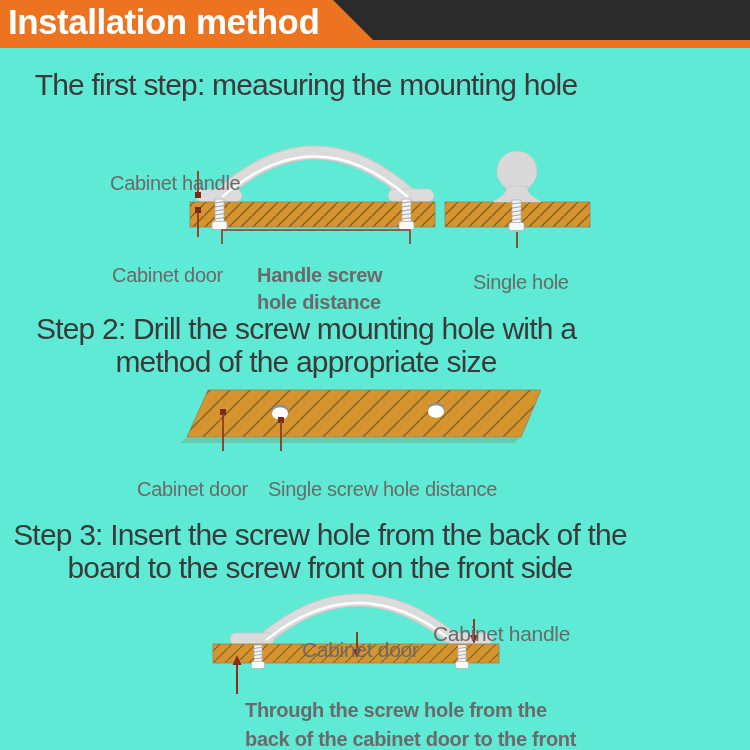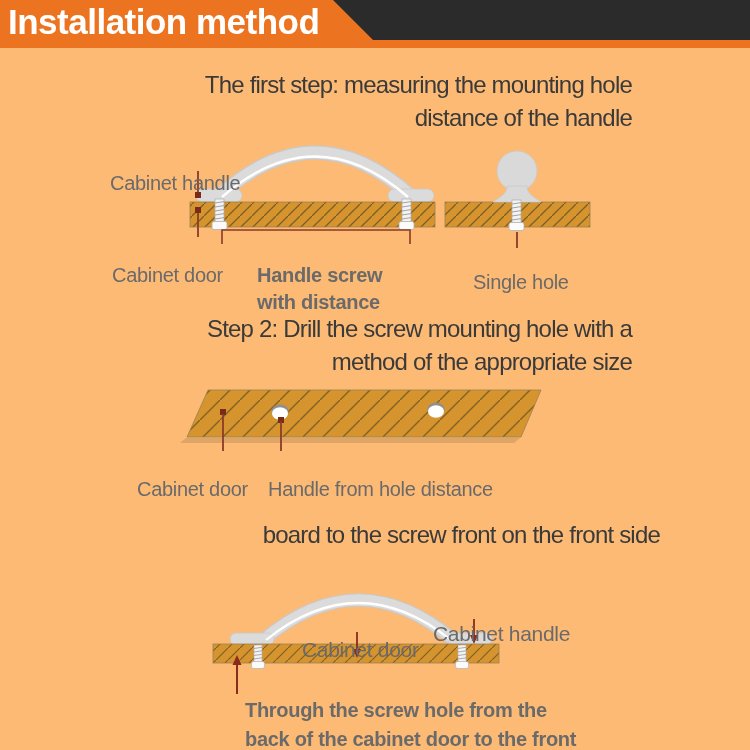--- a/index.html
+++ b/index.html
@@ -1,48 +1,47 @@
 <!DOCTYPE html>
 <html><head>
 <meta charset="utf-8">
 <style>
   html,body{margin:0;padding:0;background:#ffffff;}
   .page{
-    position:relative;width:750px;height:750px;overflow:hidden;background:#fdba74;
+    position:relative;width:750px;height:750px;overflow:hidden;background:#5eead4;
     font-family:"Liberation Sans","DejaVu Sans",sans-serif;
   }
   
   .hdr{position:absolute;left:0;top:0;width:750px;height:48px;background:#EC7420;}
   .hdr-dark{position:absolute;left:0;top:0;width:750px;height:40px;background:#2B2B2B;
     clip-path:polygon(333px 0,750px 0,750px 40px,373px 40px);}
   .hdr-title{position:absolute;left:8px;top:0px;height:44px;line-height:44px;
     font-size:35px;font-weight:bold;color:#ffffff;letter-spacing:-0.5px;white-space:nowrap;}
   
-  .heading{position:absolute;left:0;width:612px;text-align:right;
-    font-size:24px;color:#3a3a3a;letter-spacing:-0.8px;line-height:33px;padding-left:20px;}
+  .heading{position:absolute;left:0;width:612px;text-align:center;
+    font-size:30px;color:#3a3a3a;letter-spacing:-0.8px;line-height:33px;}
   .heading div{white-space:nowrap;}
   
   .lbl{position:absolute;font-size:20px;color:#6a6a6a;letter-spacing:-0.3px;
     line-height:27px;white-space:nowrap;margin-top:24px;}
   .lbl div{white-space:nowrap;font-weight:bold;}
   .diagram{position:absolute;left:0;}
 </style>
 </head>
 <body>
 
 <div class="page">
 
   <div class="hdr">
     <div class="hdr-dark"></div>
     <div class="hdr-title">Installation method</div>
   </div>
 
   <div class="heading" style="top:68px;">
     <div>The first step: measuring the mounting hole</div>
-    <div>distance of the handle</div>
   </div>
 
   <svg class="diagram" style="top:140px;" width="750" height="165" viewBox="0 140 750 165">
     <defs>
       <pattern id="hatchA" width="12" height="12" patternUnits="userSpaceOnUse">
         <rect width="12" height="12" fill="#D6942F"></rect>
         <path d="M-2,14 L14,-2" stroke="#5F4C22" stroke-width="1.3" opacity="0.75"></path>
       </pattern>
       <g id="screwA">
         <rect x="0" y="0" width="9" height="23" fill="#f3f3f3" stroke="#adadad" stroke-width="0.7"></rect>
@@ -81,21 +80,21 @@
       <line x1="198" y1="213" x2="198" y2="237" stroke="#8C3A26" stroke-width="1.8"></line>
     </g>
 
     <path d="M222,244 L222,230 L410,230 L410,244" fill="none" stroke="#8C3A26" stroke-width="1.6"></path>
   </svg>
 
   <div class="lbl" style="left:110px;top:146px;">Cabinet handle</div>
   <div class="lbl" style="left:112px;top:238px;">Cabinet door</div>
   <div class="lbl" style="left:257px;top:238px;">
     <div>Handle screw</div>
-    <div>with distance</div>
+    <div>hole distance</div>
   </div>
   <div class="lbl" style="left:473px;top:245px;">Single hole</div>
 
   <div class="heading" style="top:312px;">
     <div>Step 2: Drill the screw mounting hole with a</div>
     <div>method of the appropriate size</div>
   </div>
 
   <svg class="diagram" style="top:378px;" width="750" height="80" viewBox="0 378 750 80">
     <defs>
@@ -122,23 +121,24 @@
       <rect x="220" y="409" width="6" height="6" fill="#7a2a18"></rect>
       <line x1="223" y1="414" x2="223" y2="451" stroke="#8C3A26" stroke-width="1.8"></line>
     </g>
     <g>
       <rect x="278" y="417" width="6" height="6" fill="#7a2a18"></rect>
       <line x1="281" y1="421" x2="281" y2="451" stroke="#8C3A26" stroke-width="1.8"></line>
     </g>
   </svg>
 
   <div class="lbl" style="left:137px;top:452px;">Cabinet door</div>
-  <div class="lbl" style="left:268px;top:452px;">Handle from hole distance</div>
+  <div class="lbl" style="left:268px;top:452px;">Single screw hole distance</div>
 
   <div class="heading" style="top:518px;width:640px;">
+    <div>Step 3: Insert the screw hole from the back of the</div>
     <div>board to the screw front on the front side</div>
   </div>
 
   <svg class="diagram" style="top:588px;" width="750" height="120" viewBox="0 588 750 120">
     <defs>
       <pattern id="hatchC" width="12" height="12" patternUnits="userSpaceOnUse">
         <rect width="12" height="12" fill="#D6942F"></rect>
         <path d="M-2,14 L14,-2" stroke="#5F4C22" stroke-width="1.2" opacity="0.75"></path>
       </pattern>
       <g id="screwC">

